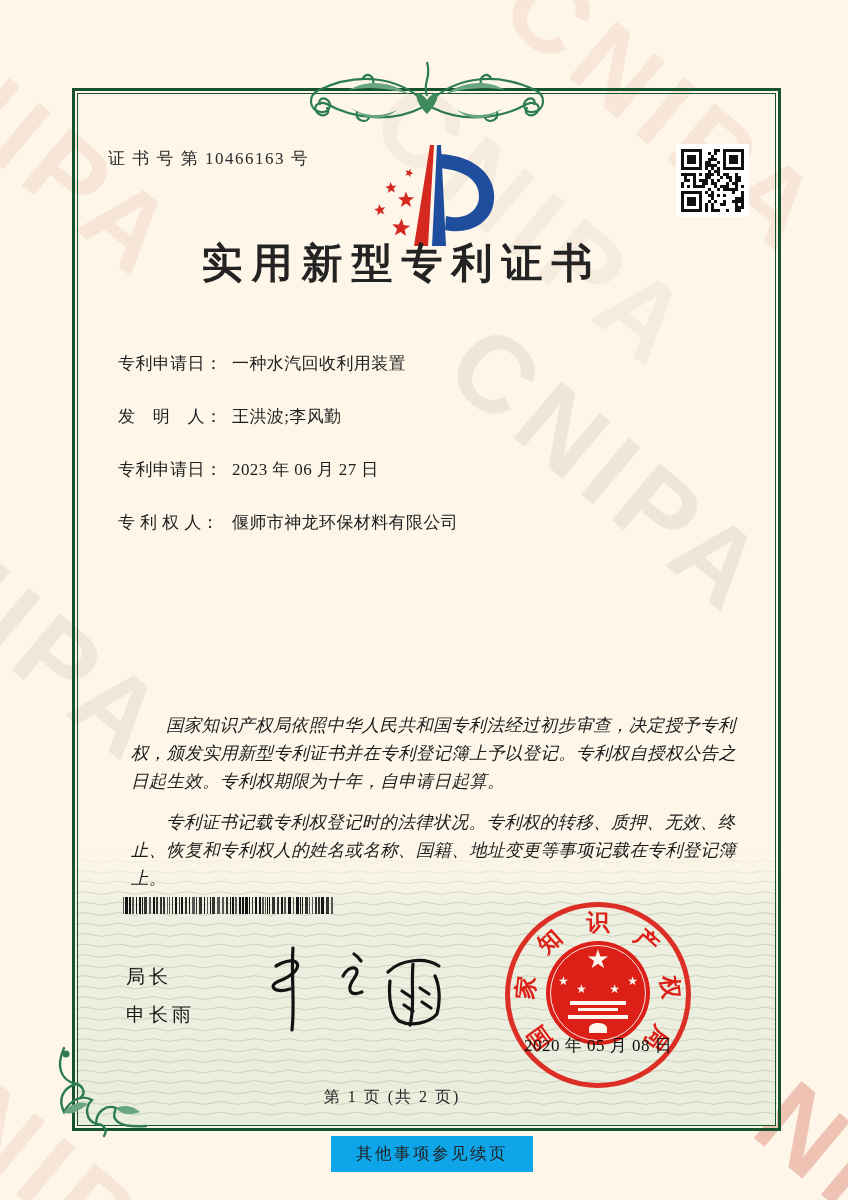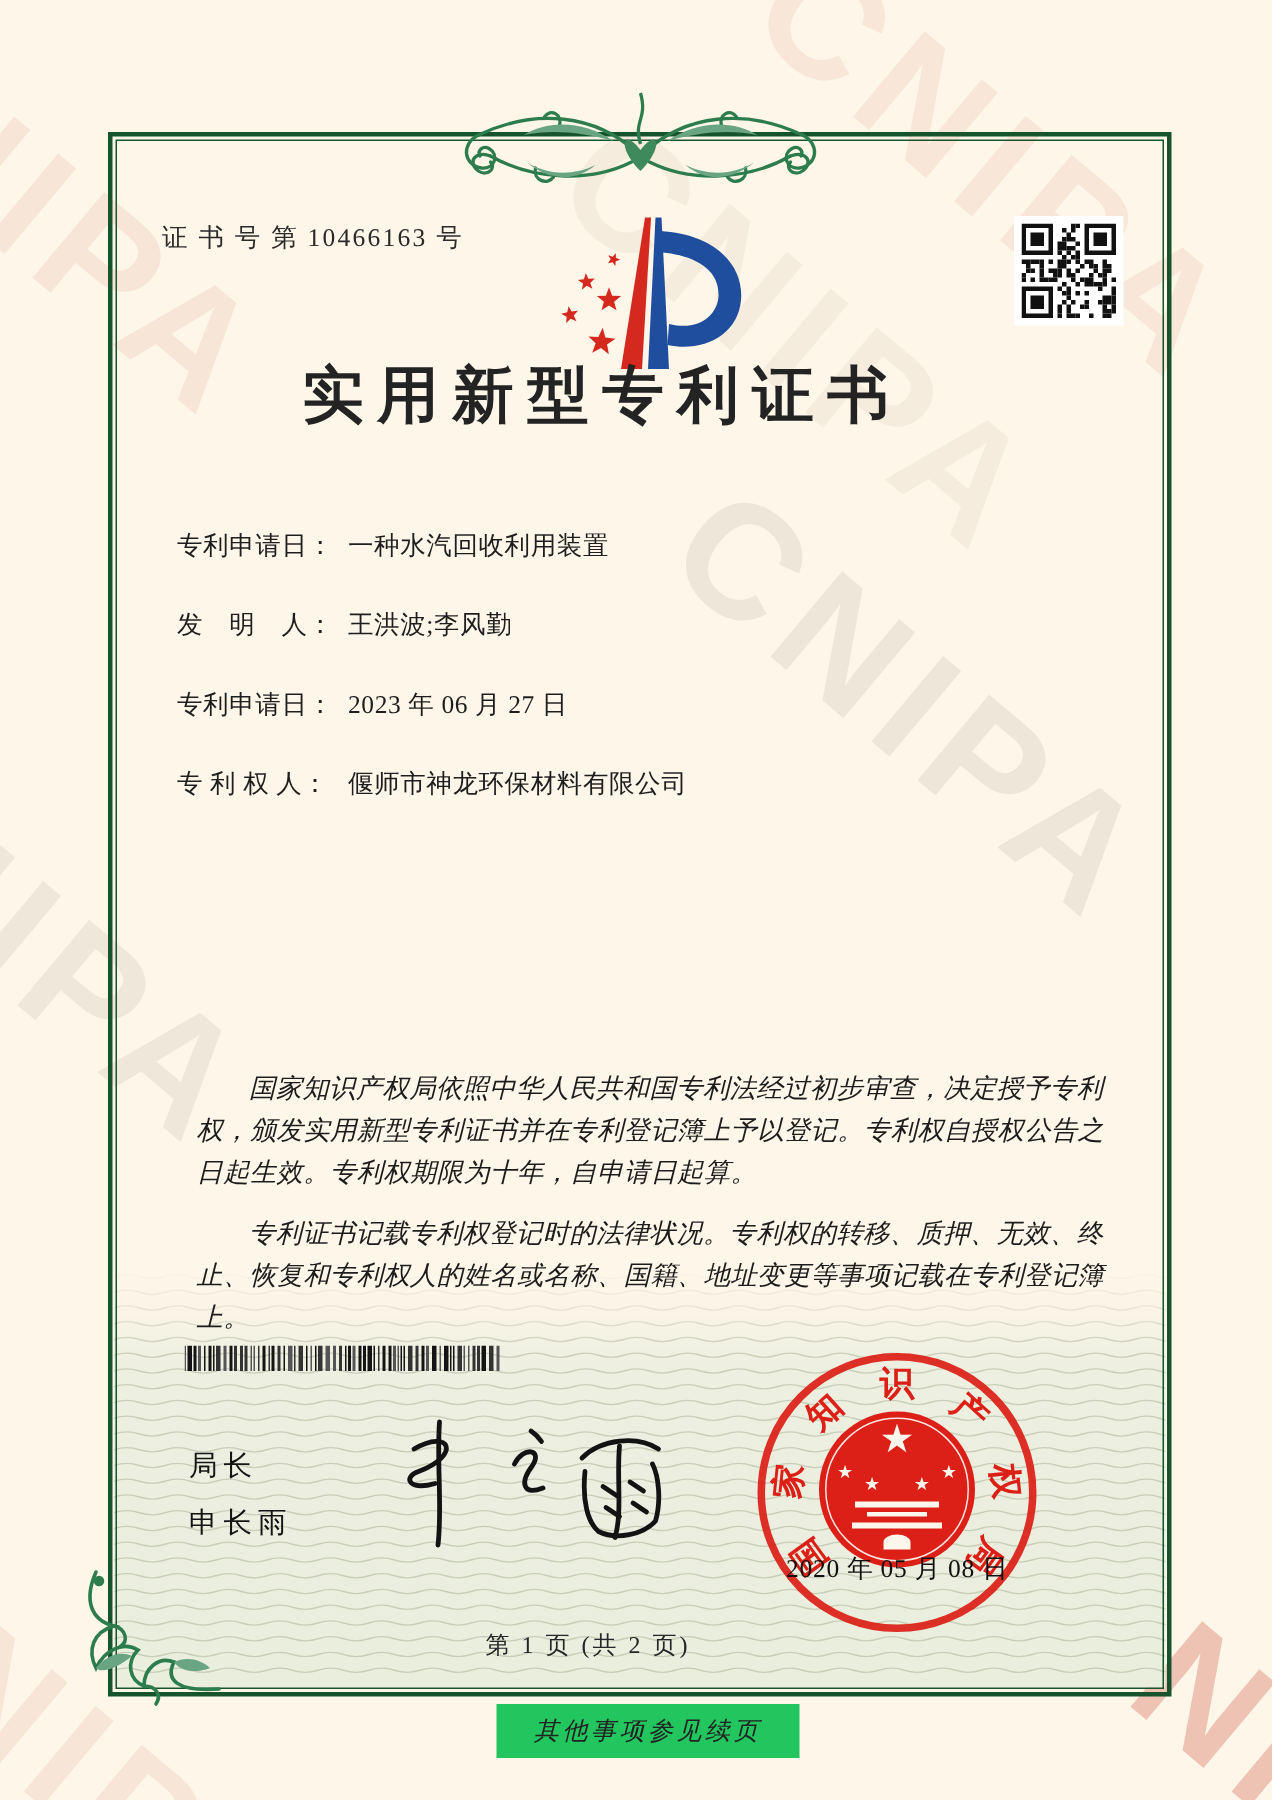--- a/index.html
+++ b/index.html
@@ -65,22 +65,22 @@
   .emblem{position:absolute;left:36px;top:34px;width:104px;height:104px;border-radius:50%;
           background:var(--seal-red);}
   .emblem-ring{position:absolute;inset:4px;border:1.5px solid rgba(255,252,245,.9);border-radius:50%;}
   .emblem .star{position:absolute;color:#fdf6ec;line-height:1;}
   .gate-bar{position:absolute;background:#fdf6ec;left:50%;transform:translateX(-50%);}
   .seal-date{left:524px;top:1034px;width:160px;font-size:17px;color:#101010;letter-spacing:.5px;
              z-index:5;white-space:nowrap;}
   
   .page-footer{left:72px;top:1087px;width:640px;text-align:center;font-size:16px;
                letter-spacing:2px;color:#26262a;z-index:3;}
-  .continuation{left:331px;top:1136px;padding:7px 25px;background:#22c55e;font-size:16.5px;
-                font-style:italic;letter-spacing:2.5px;color:#222;z-index:3;white-space:nowrap;}
+  .continuation{left:331px;top:1136px;padding:7px 25px;background:#0ea5e9;font-size:16.5px;
+                letter-spacing:2.5px;color:#222;z-index:3;white-space:nowrap;}
 </style>
 </head>
 <body>
 
 <div class="page">
 
   <div id="watermarks">
       <div class="watermark" style="left: -85px; top: -35px; color: rgba(228, 168, 148, 0.22);">CNIPA</div>
       <div class="watermark" style="left: 560px; top: -60px; color: rgba(228, 172, 152, 0.2);">CNIPA</div>
       <div class="watermark" style="left: 430px; top: 55px; color: rgba(205, 188, 168, 0.16);">CNIPA</div>

